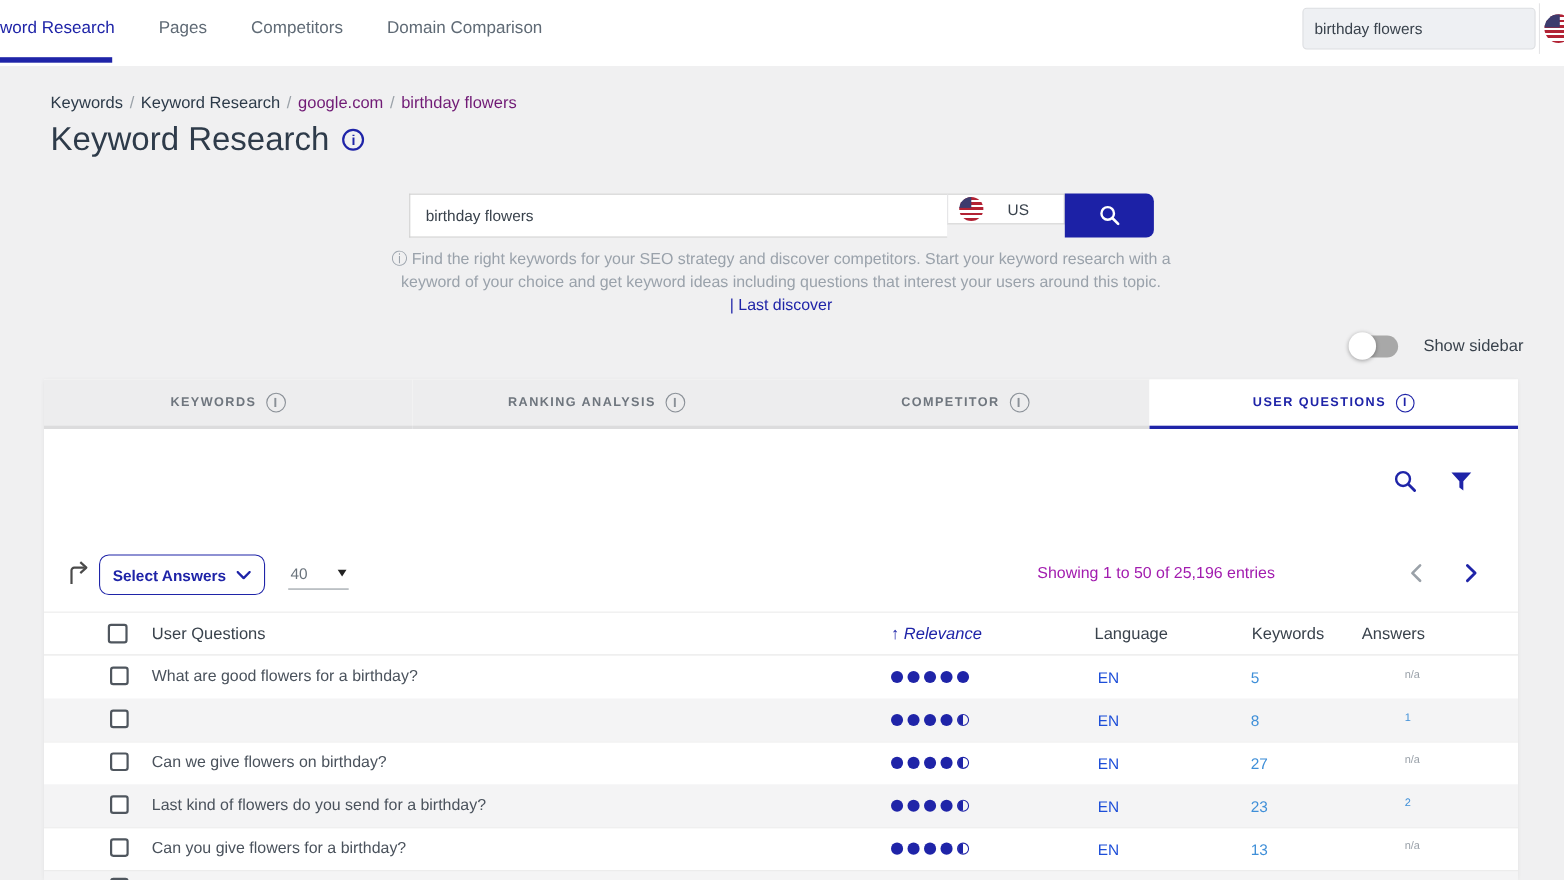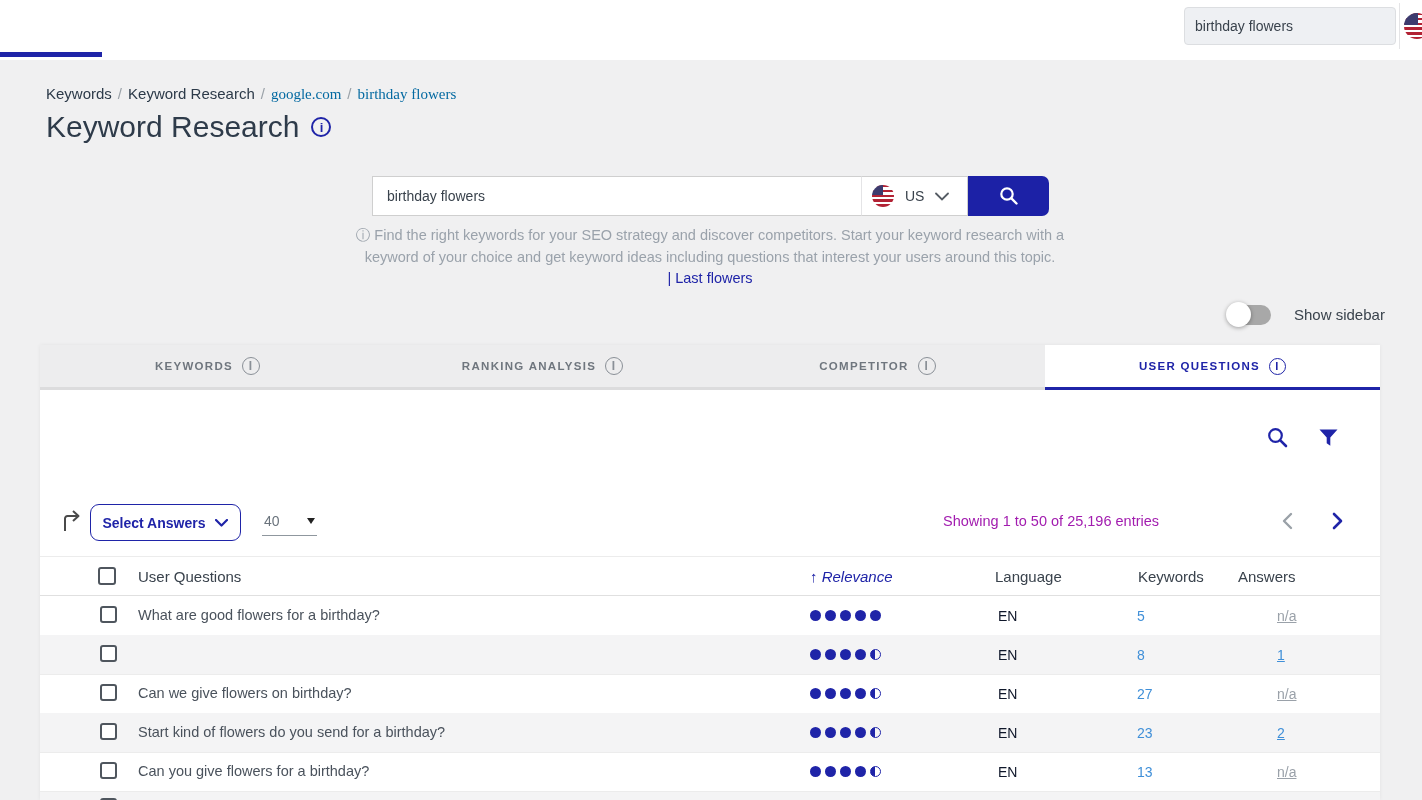--- a/index.html
+++ b/index.html
@@ -19,33 +19,33 @@
 
   .flag { border-radius:50%; overflow:hidden; position:relative; background:repeating-linear-gradient(to bottom,#b22234 0 2.4px,#fff 2.4px 4.8px); flex:0 0 auto; }
   .flag::after { content:""; position:absolute; left:0; top:0; width:52%; height:46%; background:#3c3b6e; }
   .flag.f26 { width:26px; height:26px; }
   .flag.f22 { width:22px; height:22px; }
   .topbar-flag { left:1404px; top:13px; }
 
   
   .breadcrumb { left:46px; top:85px; font-size:15px; color:#9aa1a8; }
   .breadcrumb .crumb-strong { color:#2c3a49; }
-  .breadcrumb .crumb-muted { color:#0369a1;font-family:Liberation Serif, serif; }
+  .breadcrumb .crumb-muted { color:#701a75; }
   .breadcrumb .sep { color:#9aa1a8; padding:0 6px; }
   .page-title { left:46px; top:110px; font-size:30px; font-weight:500; color:#2e3b4a; display:flex; align-items:center; gap:12px; }
 
   .info-icon { display:inline-flex; align-items:center; justify-content:center; border:2px solid currentColor; border-radius:50%; font-style:normal; font-weight:600; line-height:1; flex:0 0 auto; }
   .info-icon.i20 { width:20px; height:20px; font-size:13px; color:#1f24a8; }
   .info-icon.i17 { width:17px; height:17px; font-size:11px; border-width:1.5px; }
   .info-icon.igray { color:#8a9097; border-width:1.5px; width:18px; height:18px; font-size:12px; }
 
   
   .kw-input-box { left:372px; top:176px; width:489px; height:40px; background:#fff; border:1px solid #cfcfcf; border-right:none; display:flex; align-items:center; padding:0 14px; }
   .kw-input-box input { border:none; outline:none; background:transparent; font-family:inherit; font-size:14px; color:#39424c; width:100%; }
-  .country-box { left:861px; top:176px; width:107px; height:40px; background:#fff; border:1px solid #cfcfcf; border-left:1px solid #e4e4e6; display:flex; align-items:center; gap:11px; padding:0 10px; cursor:pointer; }
+  .country-box { left:861px; top:176px; width:107px; height:28px; background:#fff; border:1px solid #cfcfcf; border-left:1px solid #e4e4e6; display:flex; align-items:center; gap:22px; padding:0 10px; cursor:pointer; }
   .country-box .country-code { font-size:14px; color:#39424c; }
   .search-btn { left:968px; top:176px; width:81px; height:40px; background:#1c21a6; border:none; border-radius:0 7px 7px 0; display:flex; align-items:center; justify-content:center; cursor:pointer; }
 
   .desc-line { left:330px; width:760px; text-align:center; font-size:14.5px; color:#9aa2ab; }
   .desc-icon { font-style:normal; }
   .last-analyses { left:330px; width:760px; text-align:center; top:270px; font-size:14.5px; color:#1f24a8; font-weight:500; cursor:pointer; }
 
   
   .toggle { left:1229px; top:305px; width:42px; height:20px; background:#a8a8a8; border-radius:10px; cursor:pointer; }
   .toggle .knob { position:absolute; left:-3px; top:-3px; width:25px; height:25px; background:#fff; border-radius:50%; box-shadow:0 1px 4px rgba(0,0,0,.35); }
@@ -72,39 +72,45 @@
 
   
   .thead { left:40px; top:556px; width:1340px; height:40px; background:#fff; border-top:1px solid #ececec; border-bottom:1px solid #e0e0e0; }
   .checkbox { width:18px; height:18px; border:2px solid #4f565e; border-radius:3px; background:#fff; cursor:pointer; }
   .th { font-size:15px; color:#39424c; white-space:nowrap; }
   .th.sorted { color:#1f24a8;font-style:italic; }
   .trow { left:40px; width:1340px; height:39px; background:#fff; }
   .trow.alt { background:#f4f4f5; }
   .trow .rowline { position:absolute; left:0; top:0; width:100%; height:1px; background:#ececec; }
   .cell-q { position:absolute; left:98px; top:11px; font-size:14.5px; color:#4a525c; white-space:nowrap; }
-  .cell-en { position:absolute; left:958px; top:12px; font-size:14px; color:#0f172a; }
+  .cell-en { position:absolute; left:958px; top:12px; font-size:14px; color:#1d4ed8; }
   .cell-kw { position:absolute; left:1097px; top:12px; font-size:14px; color:#3f8fd8; cursor:pointer; }
-  .cell-ans { position:absolute; left:1237px; top:12px; font-size:14px;text-decoration:underline; }
+  .cell-ans { position:absolute; left:1237px; top:12px; font-size:10px; }
   .cell-ans.link { color:#3f8fd8; cursor:pointer; }
   .cell-ans.na { color:#9aa1a9; }
   .row-check { position:absolute; left:60px; top:10px; width:17px; height:17px; }
   .dots { position:absolute; left:770px; top:14px; display:flex; gap:4px; }
   .dot { width:11px; height:11px; border-radius:50%; }
   .dot.full { background:#1f24a8; }
   .dot.half { border:1.5px solid #1f24a8; background:linear-gradient(90deg,#1f24a8 45%,rgba(255,255,255,0) 45%); }
   .partial-row { left:40px; top:791px; width:1340px; height:9px; background:#f4f4f5; border-top:1px solid #ececec; }
   .partial-check { position:absolute; left:60px; top:6px; width:17px; height:4px; background:#4f565e; border-radius:3px 3px 0 0; }
 
   svg { display:block; }
 </style>
 </head>
 <body>
 
 <div class="abs topbar">
+  <div class="abs topnav">
+    <span class="nav-item active">word Research</span>
+    <span class="nav-item">Pages</span>
+    <span class="nav-item">Competitors</span>
+    <span class="nav-item">Domain Comparison</span>
+  </div>
   <div class="abs topbar-search">
     <input type="text" value="birthday flowers" style="">
   </div>
   <div class="abs topbar-sep"></div>
   <div class="abs flag f26 topbar-flag"></div>
 </div>
 <div class="abs nav-underline"></div>
 
 <div class="abs breadcrumb">
   <span class="crumb-strong">Keywords</span><span class="sep">/</span><span class="crumb-strong">Keyword Research</span><span class="sep">/</span><span class="crumb-muted">google.com</span><span class="sep">/</span><span class="crumb-muted">birthday flowers</span>
@@ -130,21 +136,21 @@
       <circle cx="9" cy="9" r="5.7" fill="none" stroke="#fff" stroke-width="2.2"></circle>
       <path d="M13.4 13.4 L18.5 18.5" stroke="#fff" stroke-width="2.4" stroke-linecap="round"></path>
     </svg>
 </button>
 
 <div class="abs desc-line" style="top:226px">
   <span class="desc-icon">ⓘ</span>
   <span>Find the right keywords for your SEO strategy and discover competitors. Start your keyword research with a</span>
 </div>
 <div class="abs desc-line" style="top:249px">keyword of your choice and get keyword ideas including questions that interest your users around this topic.</div>
-<div class="abs last-analyses">| Last flowers</div>
+<div class="abs last-analyses">| Last discover</div>
 
 <div class="abs toggle">
     <span class="knob"></span>
   </div>
 <div class="abs toggle-label">Show sidebar</div>
 
 <div class="abs panel"></div>
 
 <div class="abs tabbar">
   <div class="tab">
@@ -248,21 +254,21 @@
       <span class="dot full"></span>
       <span class="dot half"></span>
     </span>
   <span class="cell-en">EN</span>
   <span class="cell-kw">27</span>
   <span class="cell-ans na">n/a</span>
 </div>
 
 <div class="abs trow alt" style="top:713px">
   <div class="checkbox row-check"></div>
-  <span class="cell-q">Start kind of flowers do you send for a birthday?</span>
+  <span class="cell-q">Last kind of flowers do you send for a birthday?</span>
   <span class="dots">
       <span class="dot full"></span>
       <span class="dot full"></span>
       <span class="dot full"></span>
       <span class="dot full"></span>
       <span class="dot half"></span>
     </span>
   <span class="cell-en">EN</span>
   <span class="cell-kw">23</span>
   <span class="cell-ans link">2</span>

